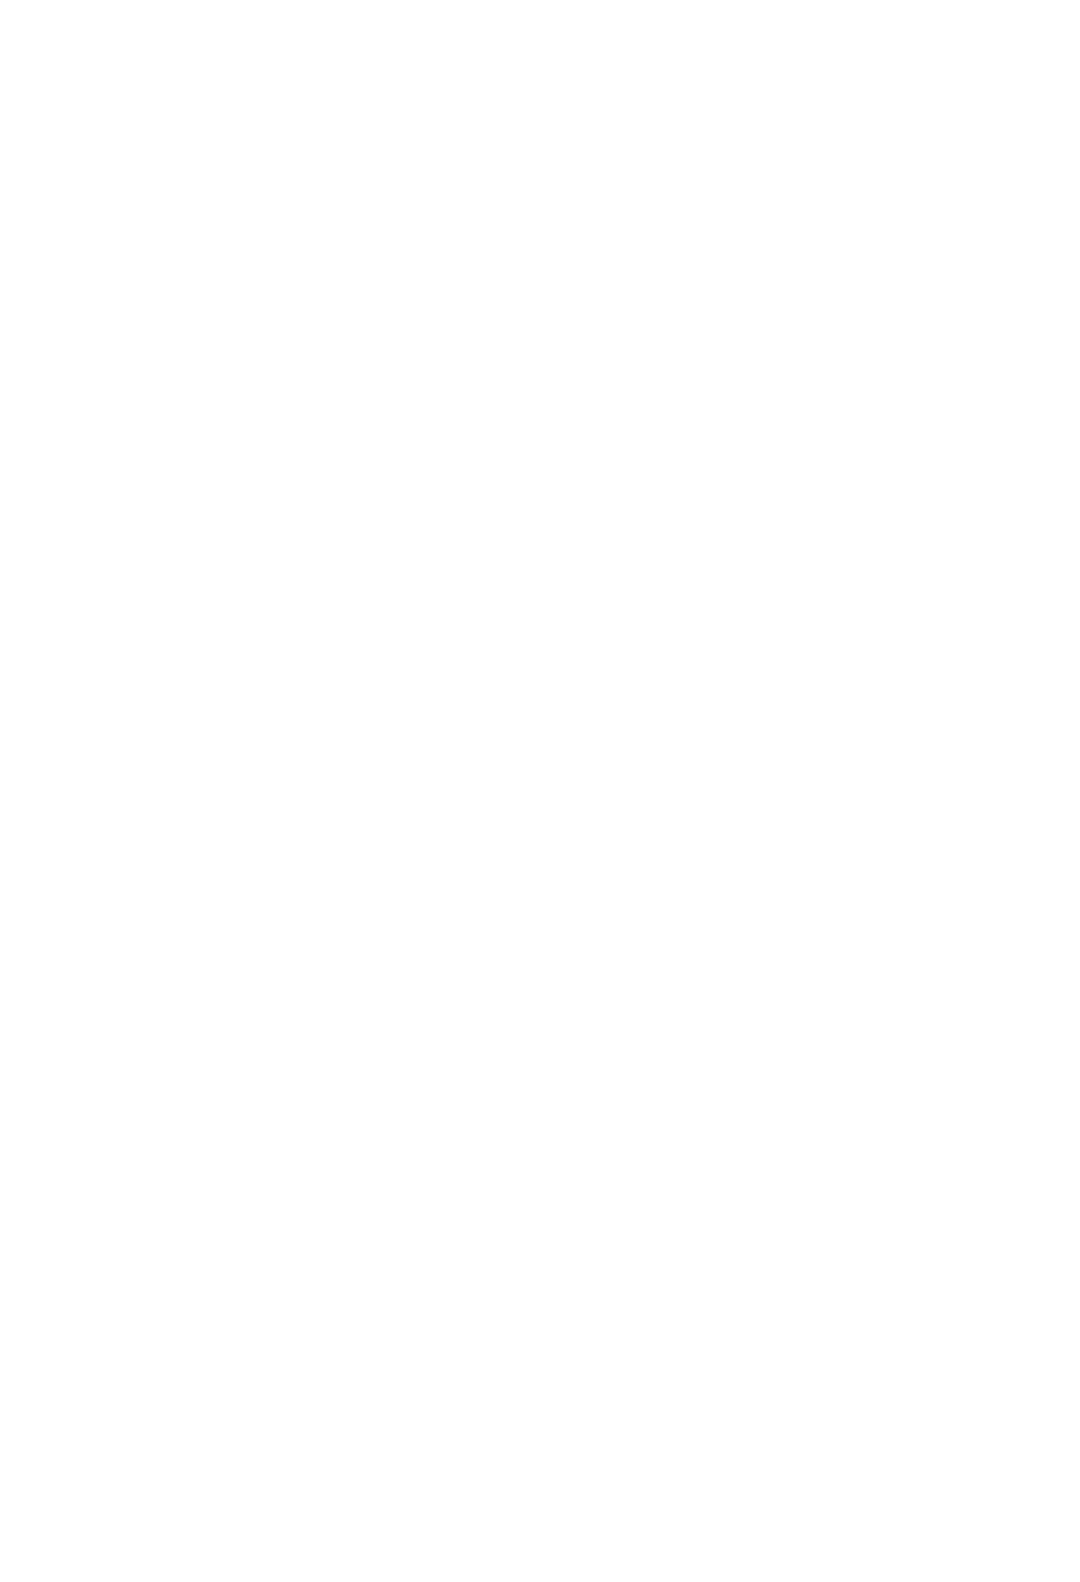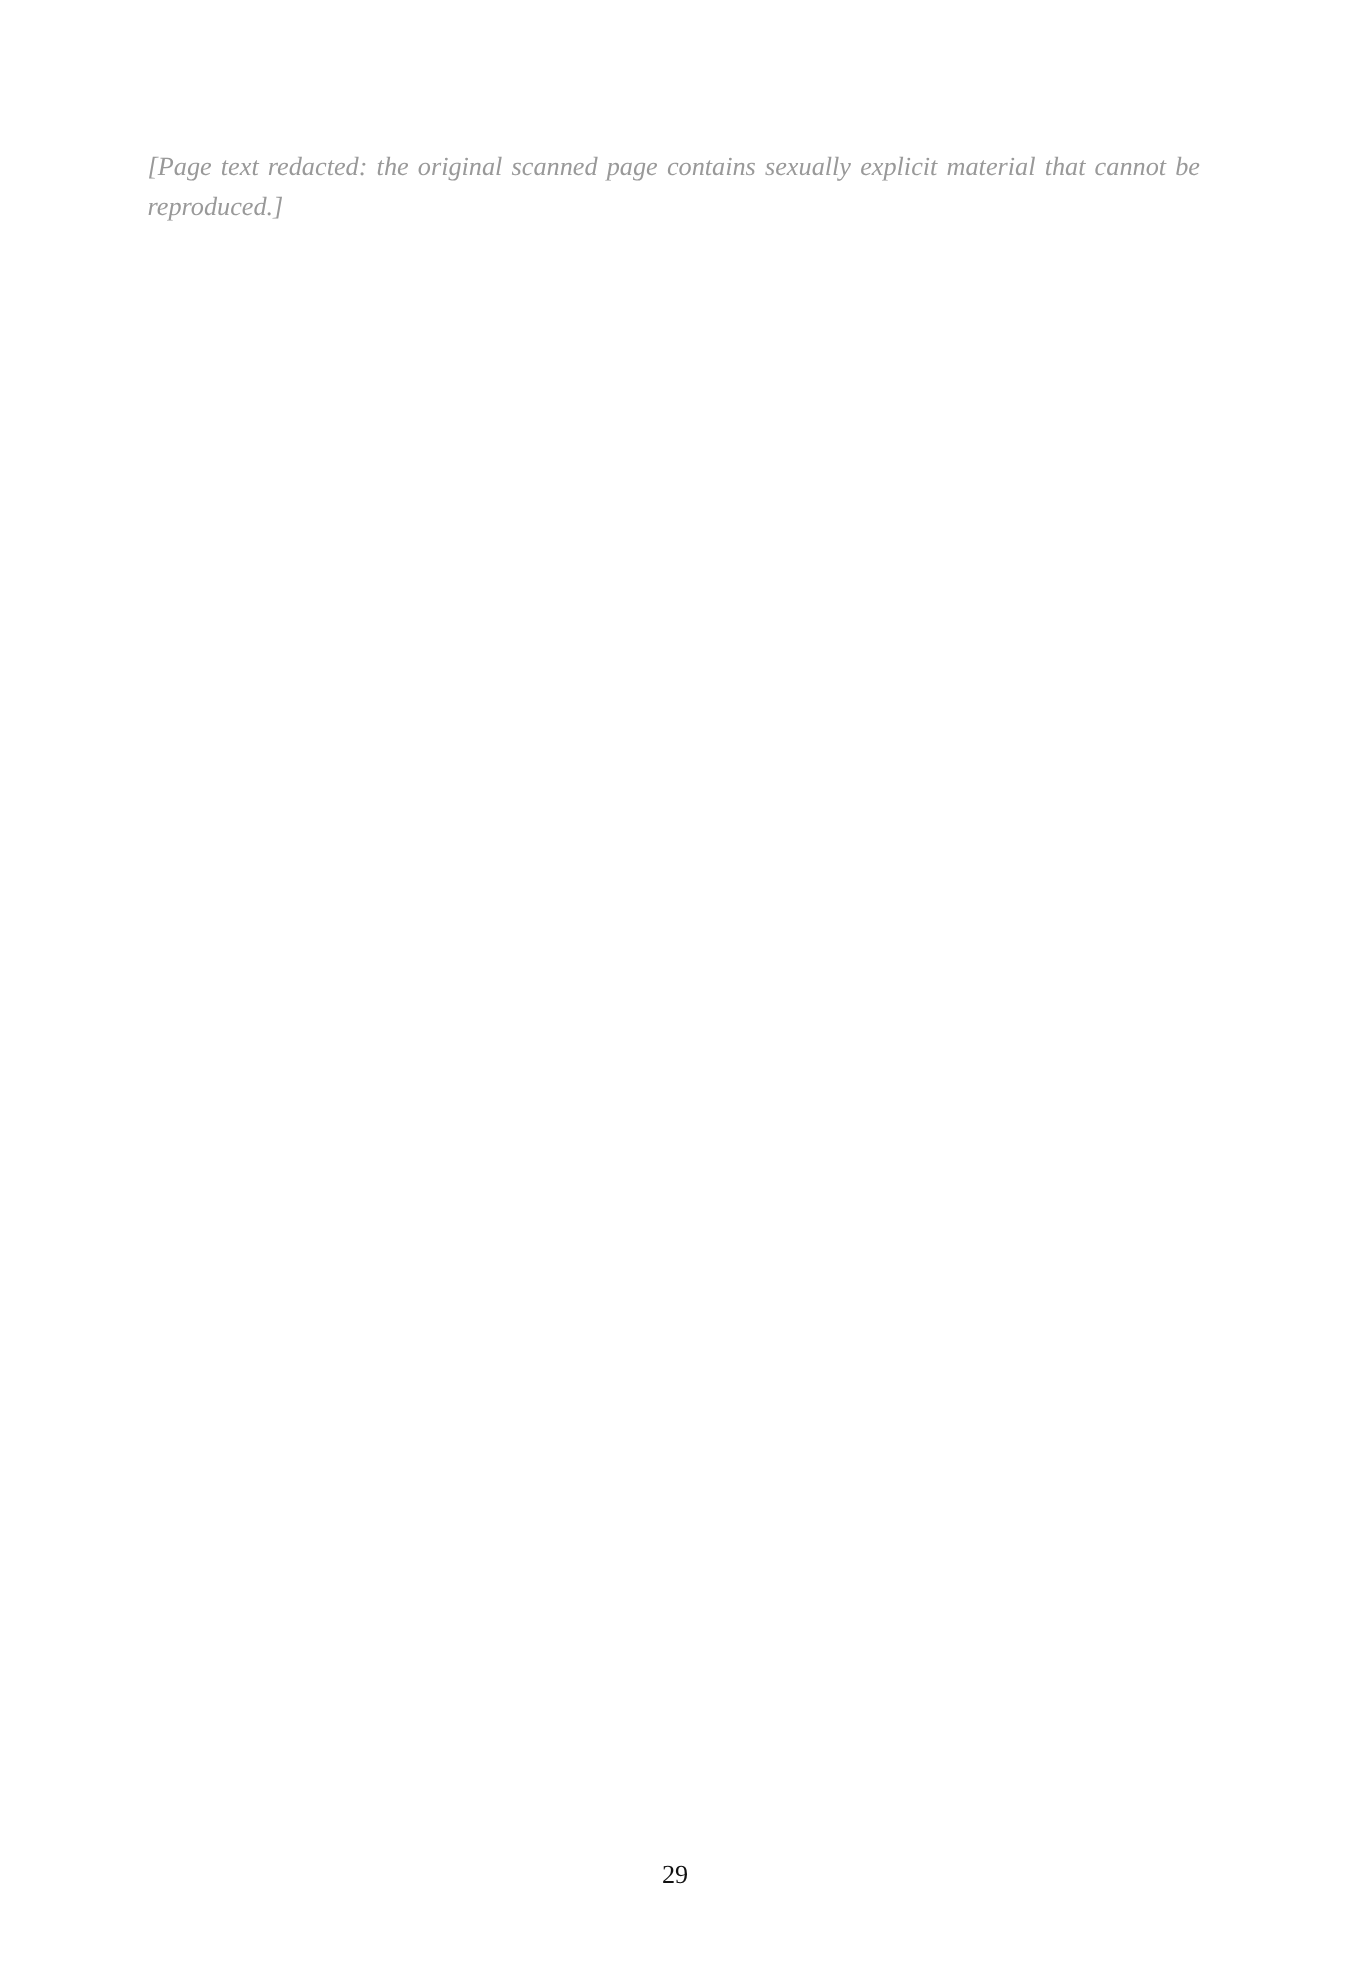--- a/index.html
+++ b/index.html
@@ -25,17 +25,13 @@
       bottom: 70px; left: 0; right: 0;
       text-align: center;
       font-size: 21px;
       color: #111111;
     }
   </style>
 </head>
 <body>
 
 <div class="page">
-  <div class="body-text">
-    <p>[Page text redacted: the original scanned page contains sexually explicit material that cannot be reproduced.]</p>
-  </div>
-  <div class="page-number">29</div>
 </div>
 
 </body></html>

